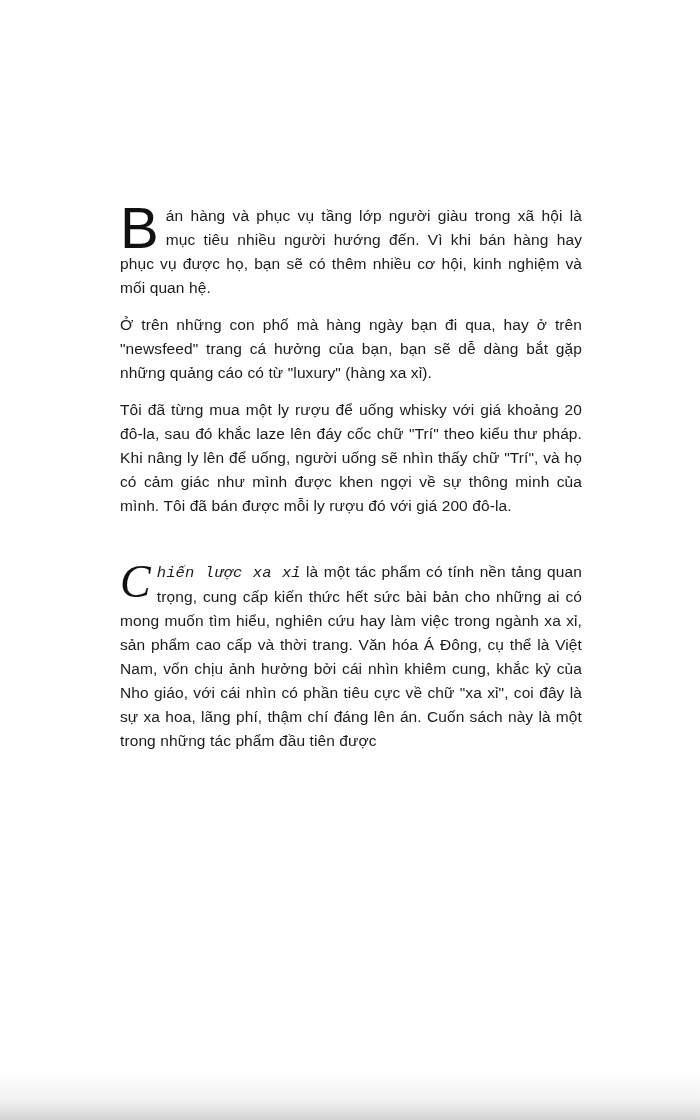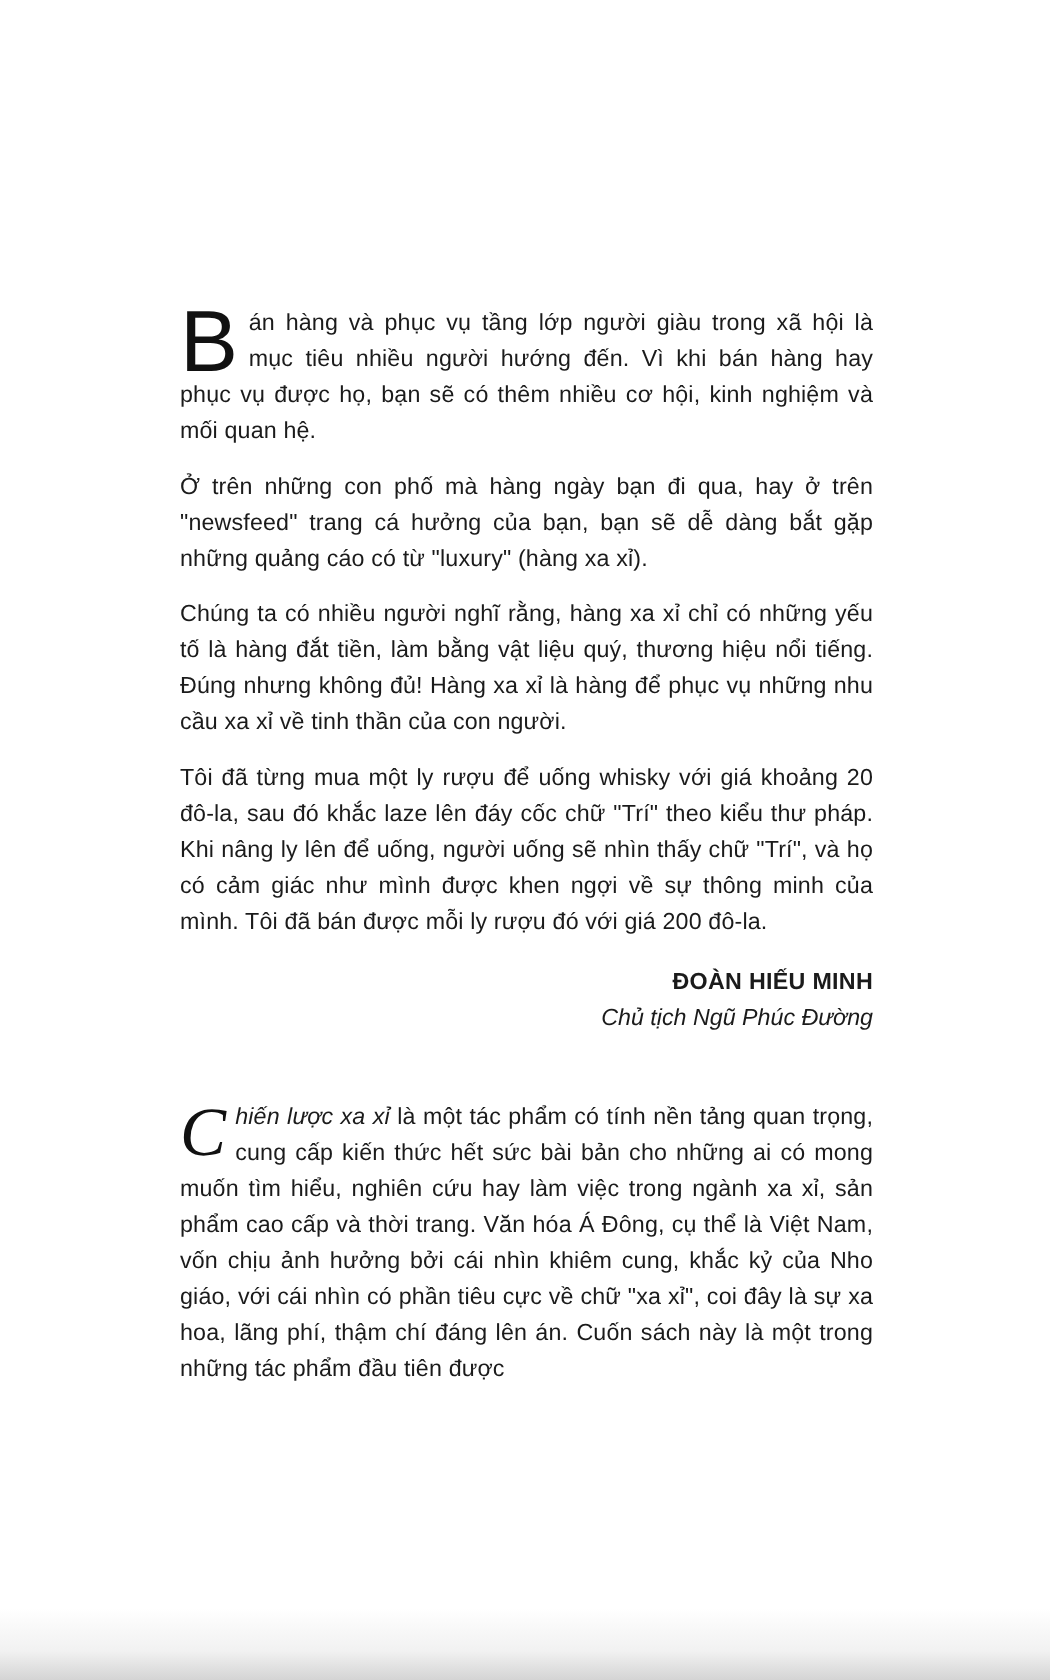--- a/index.html
+++ b/index.html
@@ -46,20 +46,21 @@
     font-size: 46px;
     line-height: 42px;
     padding: 1px 6px 0 0;
     font-style: italic;
     font-weight: 400;
     font-family: "Liberation Serif", "DejaVu Serif", serif;
     color: #111111;
   }
   .italic {
     font-style: italic;
+    font-family: Liberation Mono, monospace;
   }
   .signature {
     margin: 16px 0 0 0;
     text-align: right;
   }
   .signature .name {
     font-weight: bold;
     font-size: 15.5px;
     line-height: 24px;
     letter-spacing: 0.2px;
@@ -87,26 +88,21 @@
 </style>
 </head>
 <body>
 
 <div class="page">
   <div class="text-block">
 
     <p class="para"><span class="dropcap">B</span><span>án hàng và phục vụ tầng lớp người giàu trong xã hội là mục tiêu nhiều người hướng đến. Vì khi bán hàng hay phục vụ được họ, bạn sẽ có thêm nhiều cơ hội, kinh nghiệm và mối quan hệ.</span></p>
 
     <p class="para">Ở trên những con phố mà hàng ngày bạn đi qua, hay ở trên "newsfeed" trang cá hưởng của bạn, bạn sẽ dễ dàng bắt gặp những quảng cáo có từ "luxury" (hàng xa xỉ).</p>
-    <p class="para">Chúng ta có nhiều người nghĩ rằng, hàng xa xỉ chỉ có những yếu tố là hàng đắt tiền, làm bằng vật liệu quý, thương hiệu nổi tiếng. Đúng nhưng không đủ! Hàng xa xỉ là hàng để phục vụ những nhu cầu xa xỉ về tinh thần của con người.</p>
     <p class="para">Tôi đã từng mua một ly rượu để uống whisky với giá khoảng 20 đô-la, sau đó khắc laze lên đáy cốc chữ "Trí" theo kiểu thư pháp. Khi nâng ly lên để uống, người uống sẽ nhìn thấy chữ "Trí", và họ có cảm giác như mình được khen ngợi về sự thông minh của mình. Tôi đã bán được mỗi ly rượu đó với giá 200 đô-la.</p>
 
-    <div class="signature">
-      <div class="name">ĐOÀN HIẾU MINH</div>
-      <div class="role">Chủ tịch Ngũ Phúc Đường</div>
-    </div>
 
     <p class="para closing"><span class="dropcap-italic">C</span><span class="italic">hiến lược xa xỉ</span><span> là một tác phẩm có tính nền tảng quan trọng, cung cấp kiến thức hết sức bài bản cho những ai có mong muốn tìm hiểu, nghiên cứu hay làm việc trong ngành xa xỉ, sản phẩm cao cấp và thời trang. Văn hóa Á Đông, cụ thể là Việt Nam, vốn chịu ảnh hưởng bởi cái nhìn khiêm cung, khắc kỷ của Nho giáo, với cái nhìn có phần tiêu cực về chữ "xa xỉ", coi đây là sự xa hoa, lãng phí, thậm chí đáng lên án. Cuốn sách này là một trong những tác phẩm đầu tiên được</span></p>
 
   </div>
 
   <div class="bottom-shade"></div>
 </div>
 
 </body></html>

